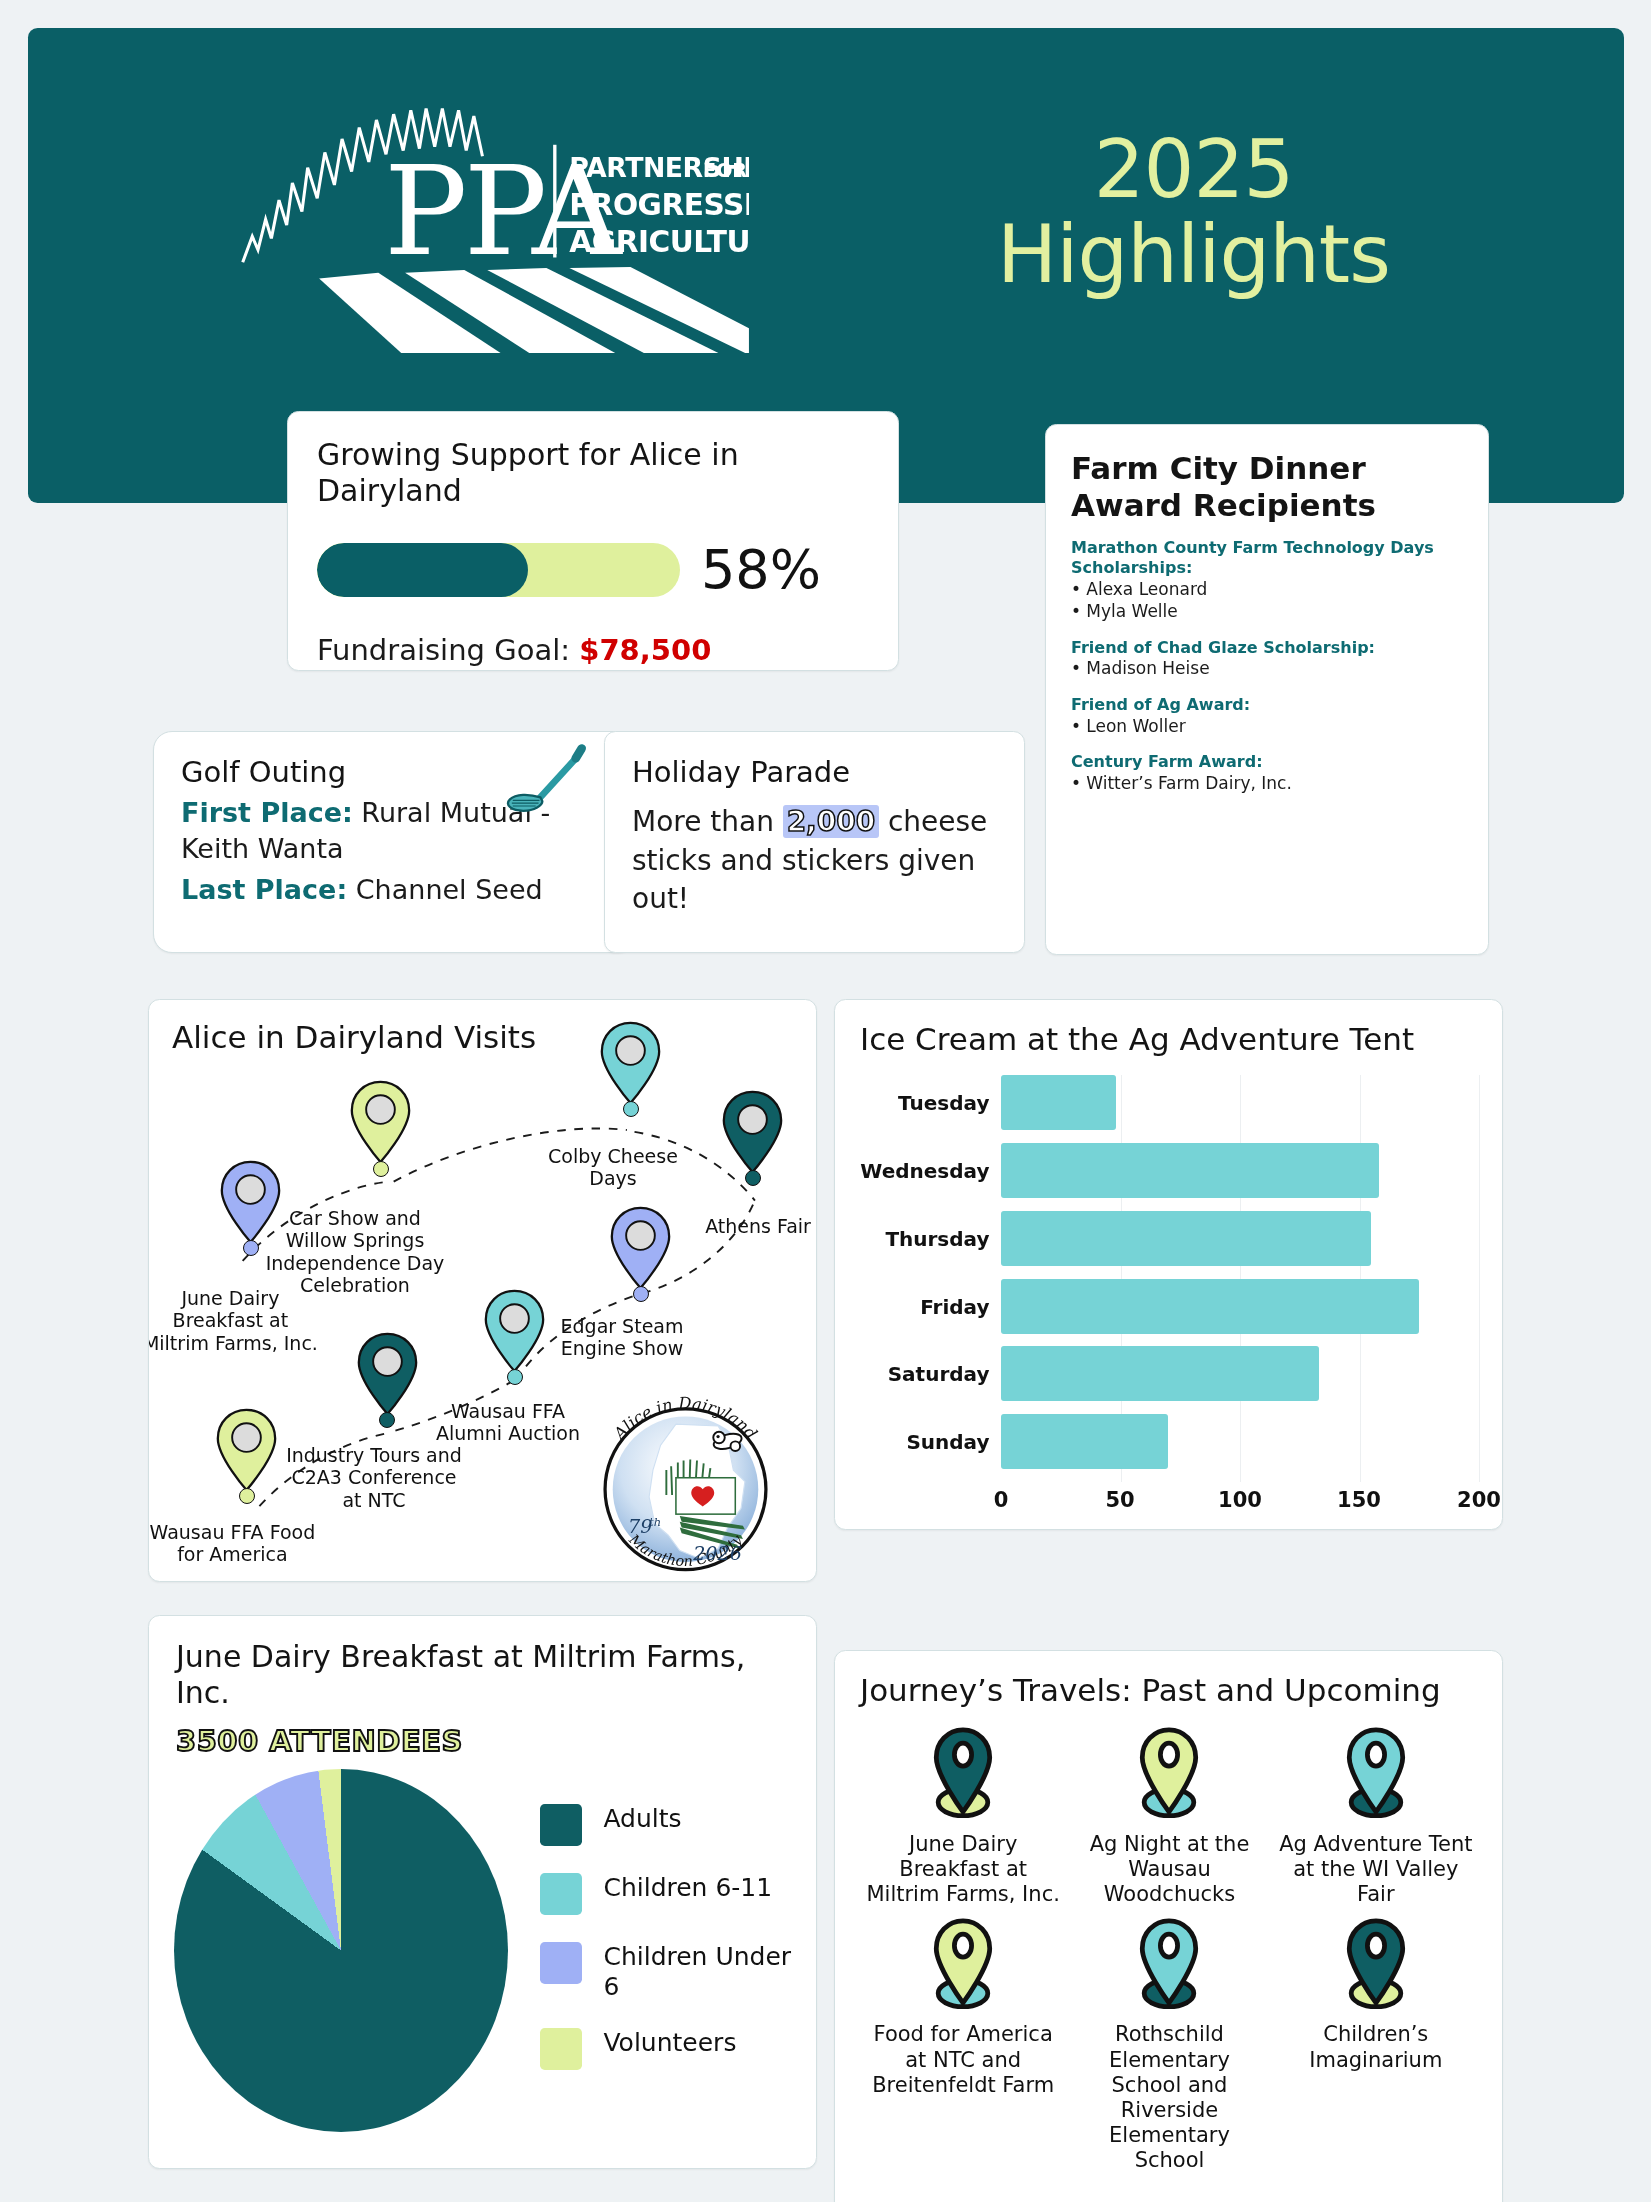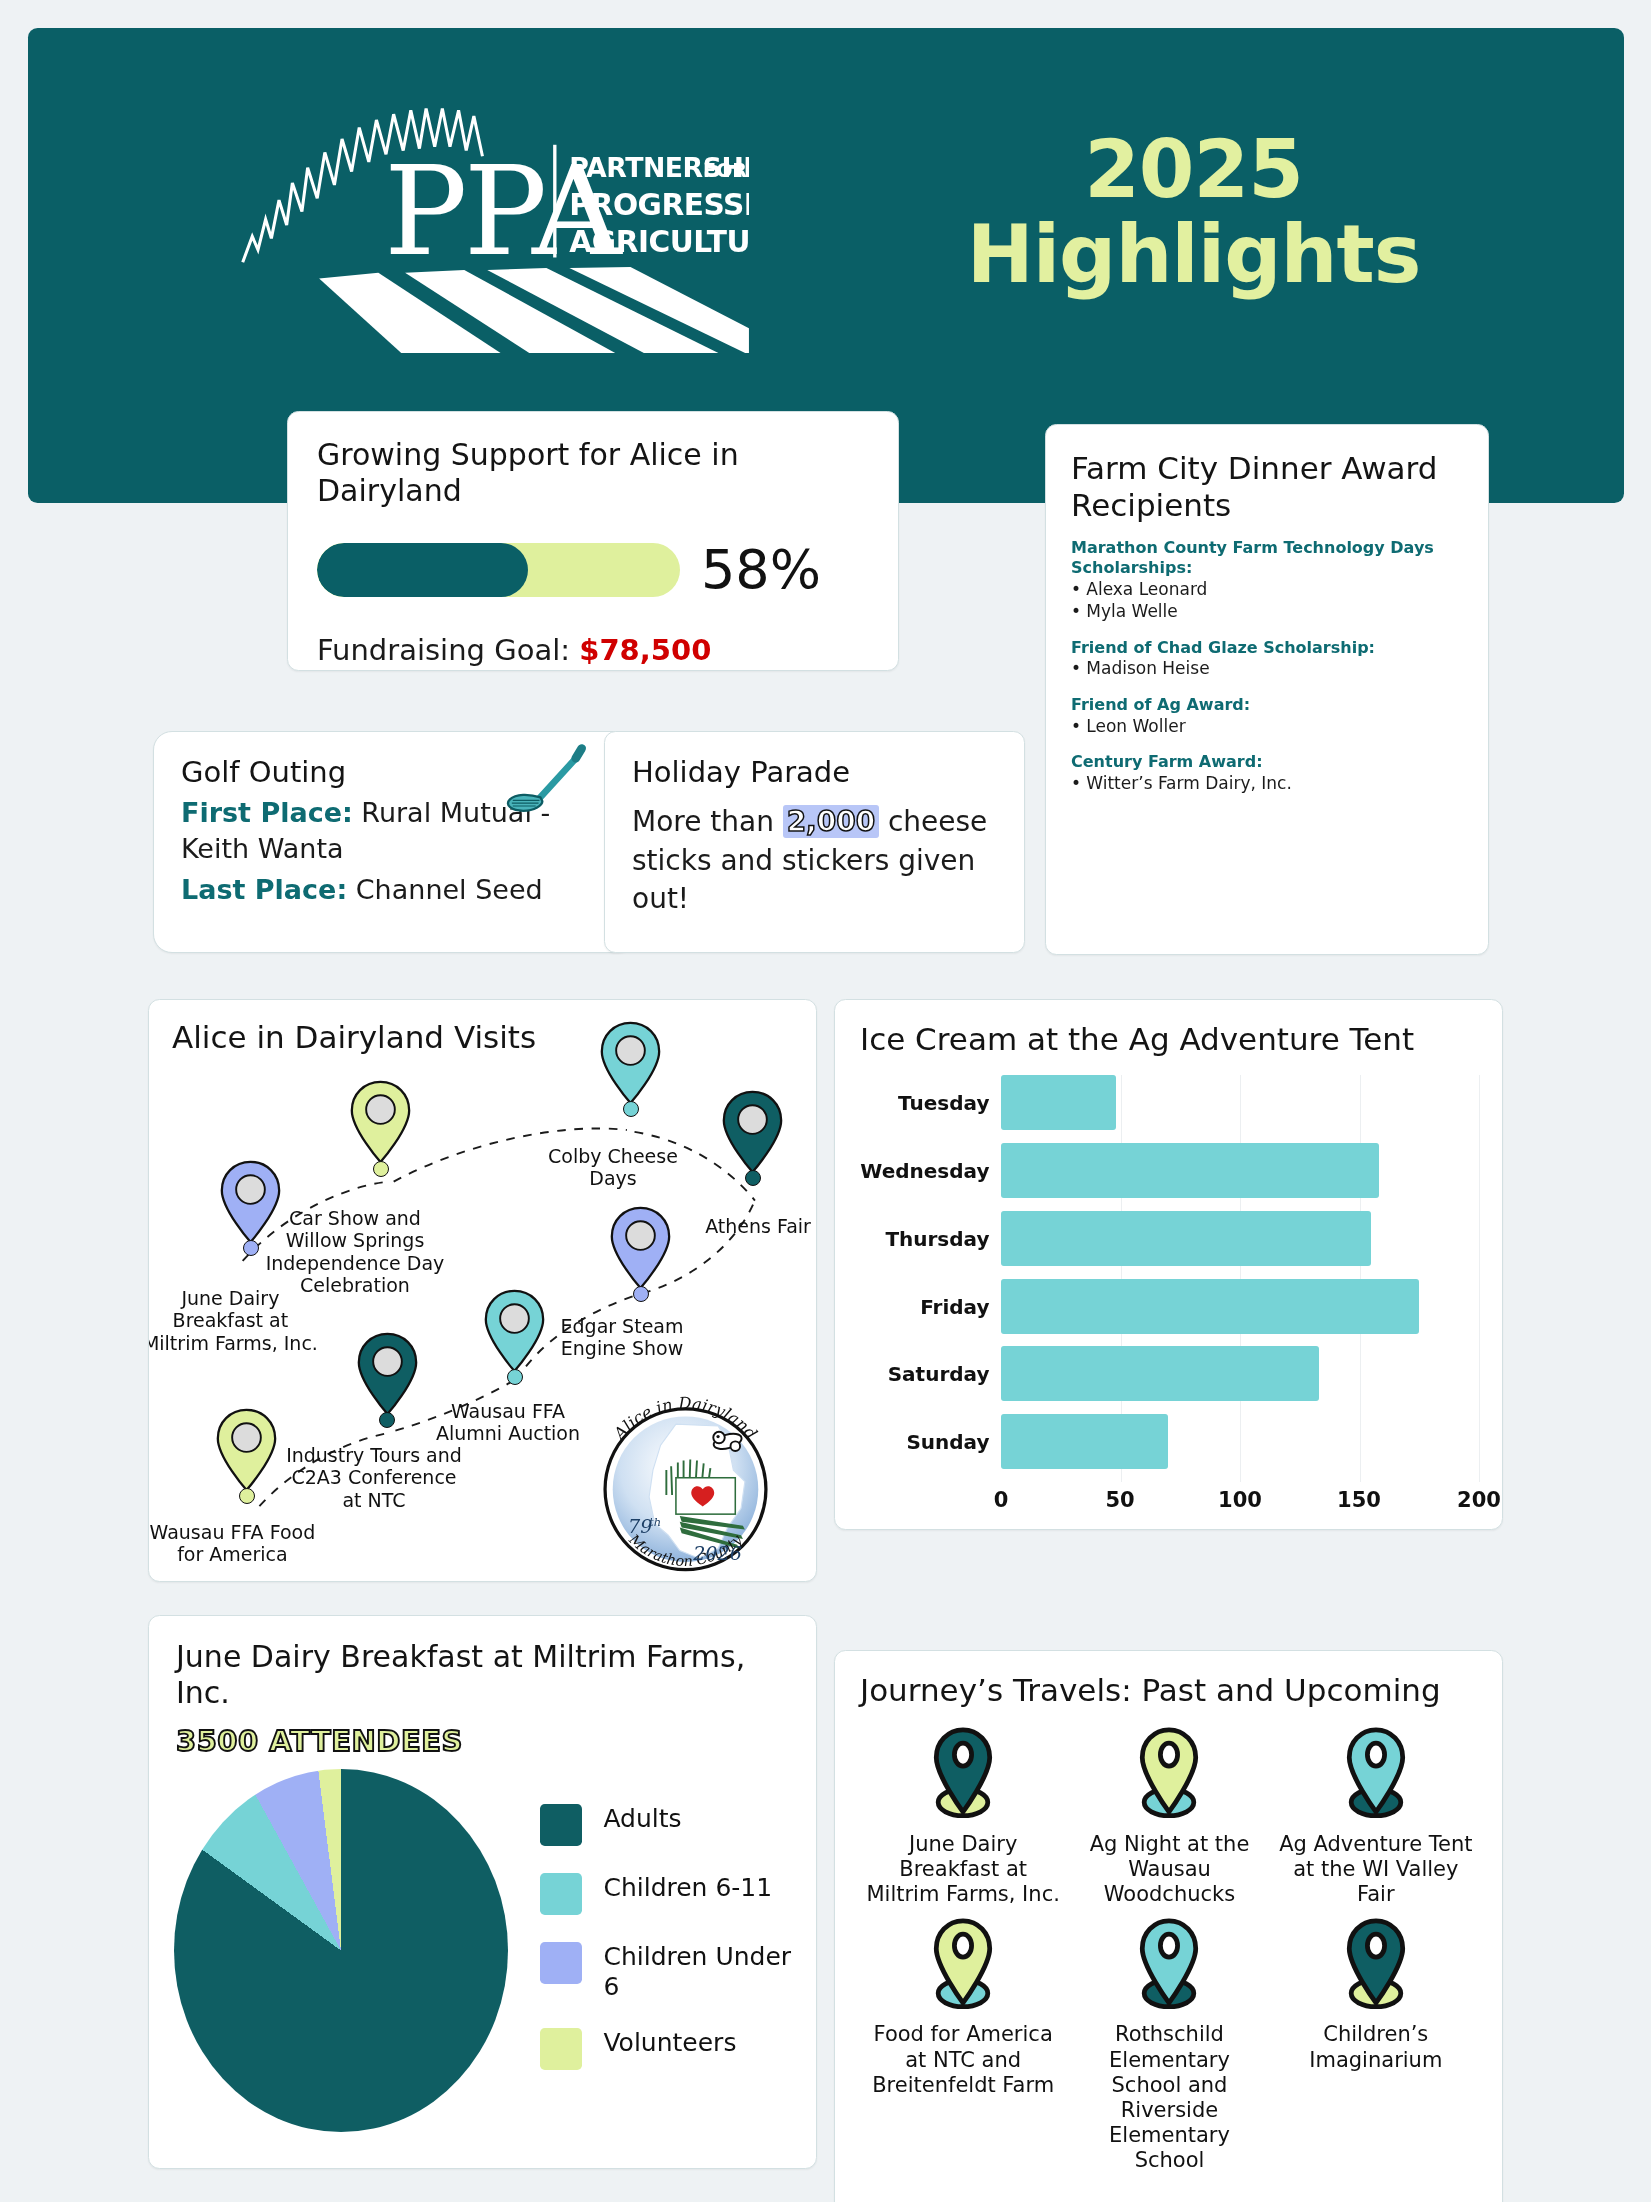--- a/index.html
+++ b/index.html
@@ -19,21 +19,21 @@
     background:#0a5f66; border-radius:9.6px;
     overflow:hidden;
   }
   .logo-wrap { position:absolute; left:186px; top:48px; width:535px; height:277px; }
   .logo-wrap svg { width:100%; height:100%; display:block; }
   .hl-title {
     position:absolute; right:96px; top:100px; width:669px;
     text-align:center;
     color:#e2f0a0;
     font-family:"DejaVu Sans", sans-serif;
-    font-weight:700;
+    font-weight:400;
     font-size:80px;
     line-height:1.06;
     letter-spacing:-1px;
   }
 
   
   .card {
     position:absolute;
     background:#ffffff;
     border:1px solid #d3e0e2;
@@ -51,21 +51,21 @@
   .bar-track {
     width:363px; height:54px; background:#dff09d; border-radius:27px; position:relative; overflow:hidden;
   }
   .bar-fill { position:absolute; left:0; top:0; height:100%; background:#0a5f66; border-radius:27px; }
   .bar-pct { font-size:54px; font-weight:400; color:#111; line-height:1; }
   .goal-line { margin-top:36px; font-size:29px; color:#1b1b1b; }
   .goal-line b { color:#d00000; font-weight:700; }
 
   
   #awards { left:1045px; top:424px; width:444px; height:531px; padding:25px 25px 17px 25px; }
-  #awards .card-title { font-size:31px; line-height:1.18; }
+  #awards .card-title { font-size:31px; line-height:1.18;font-weight:bold; }
   .award-group { margin-top:15.3px; }
   .award-head { color:#0e6b72; font-weight:700; font-size:16px; line-height:1.24; }
   .award-li { font-size:17px; line-height:1.3; padding-left:15.3px; position:relative; }
   .award-li:before { content:"\2022"; position:absolute; left:0; top:0; }
 
   
   #golf { left:153px; top:731px; width:484px; height:222px; padding:23px 27px;border-radius:19px; }
   #golf .card-title { font-size:29px; }
   .golf-line { font-size:27px; line-height:1.32; margin-top:5.7px; }
   .golf-line .lbl { color:#0e6b72; font-weight:700; }

